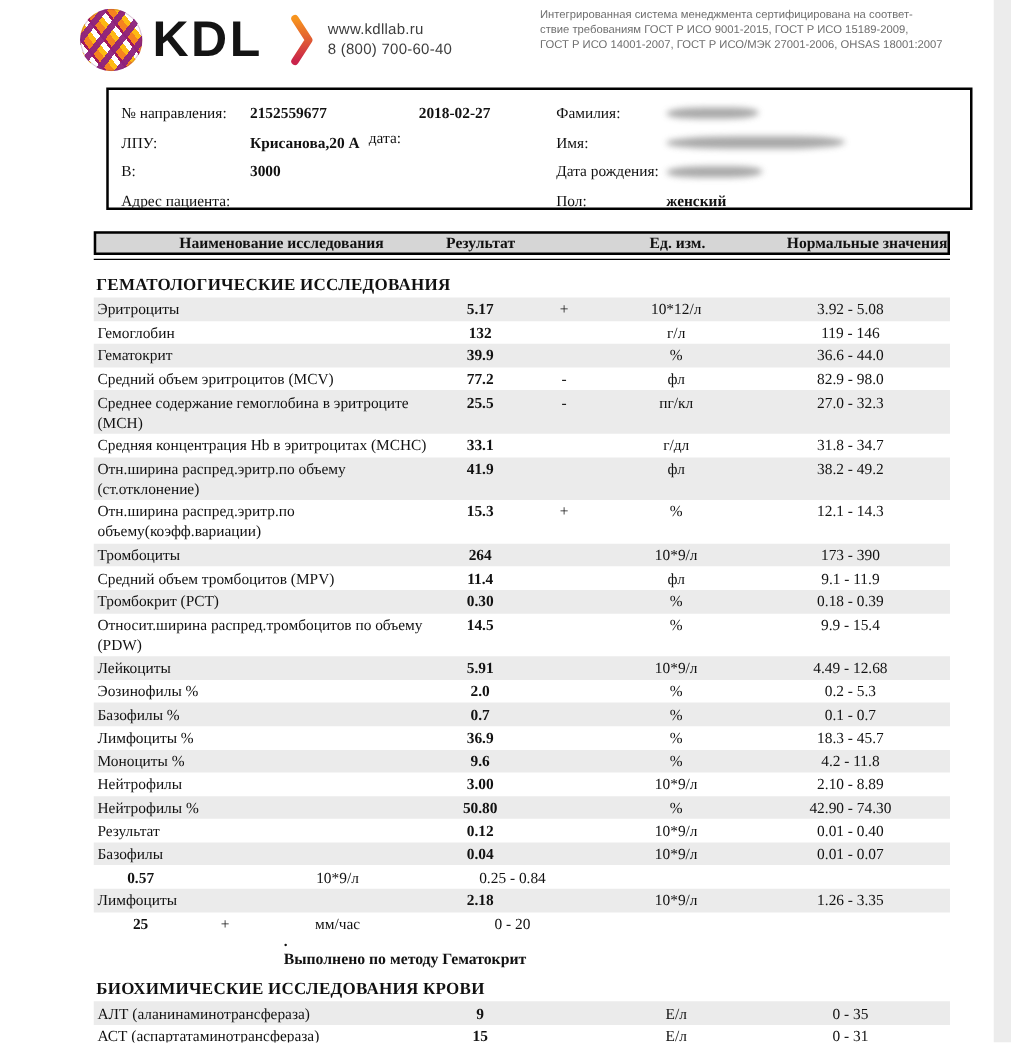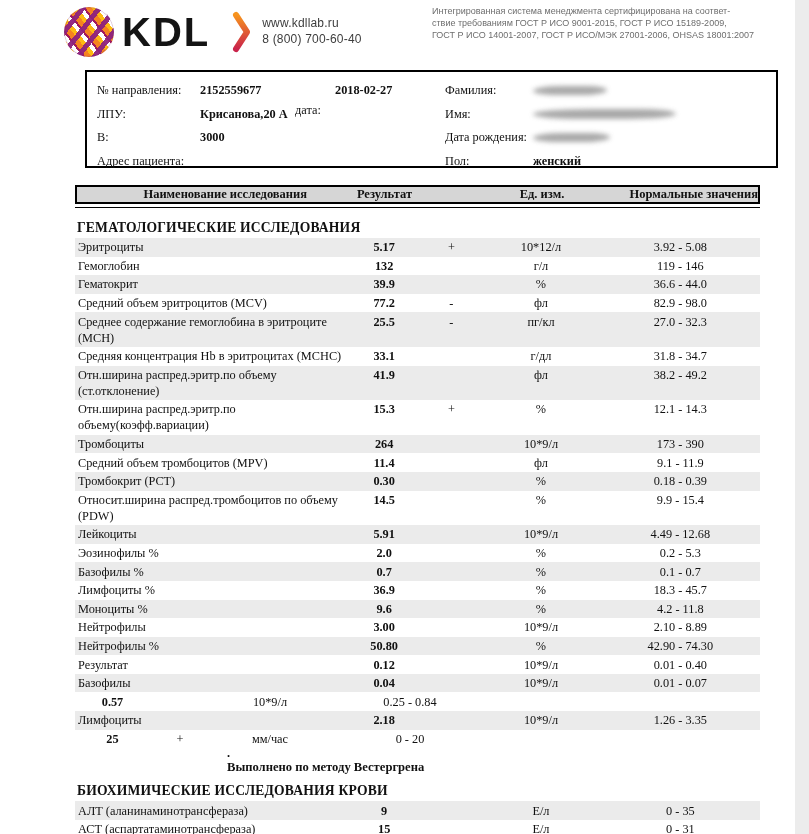--- a/index.html
+++ b/index.html
@@ -312,21 +312,21 @@
         <div class="cell c-unit">10*9/л</div>
         <div class="cell c-range">1.26 - 3.35</div>
       </div>
       <div class="trow">
         <div class="cell c-res">25</div>
         <div class="cell c-flag">+</div>
         <div class="cell c-unit">мм/час</div>
         <div class="cell c-range">0 - 20</div>
       </div>
       <div class="dot">.</div>
-      <div class="method">Выполнено по методу Вестергрена</div>
+      <div class="method">Выполнено по методу Гематокрит</div>
       <div class="section-title">БИОХИМИЧЕСКИЕ ИССЛЕДОВАНИЯ КРОВИ</div>
       <div class="trow shaded">
         <div class="cell c-name">АЛТ (аланинаминотрансфераза)</div>
         <div class="cell c-res">9</div>
         <div class="cell c-flag"></div>
         <div class="cell c-unit">Е/л</div>
         <div class="cell c-range">0 - 35</div>
       </div>
       <div class="trow">
         <div class="cell c-name">АСТ (аспартатаминотрансфераза)</div>

